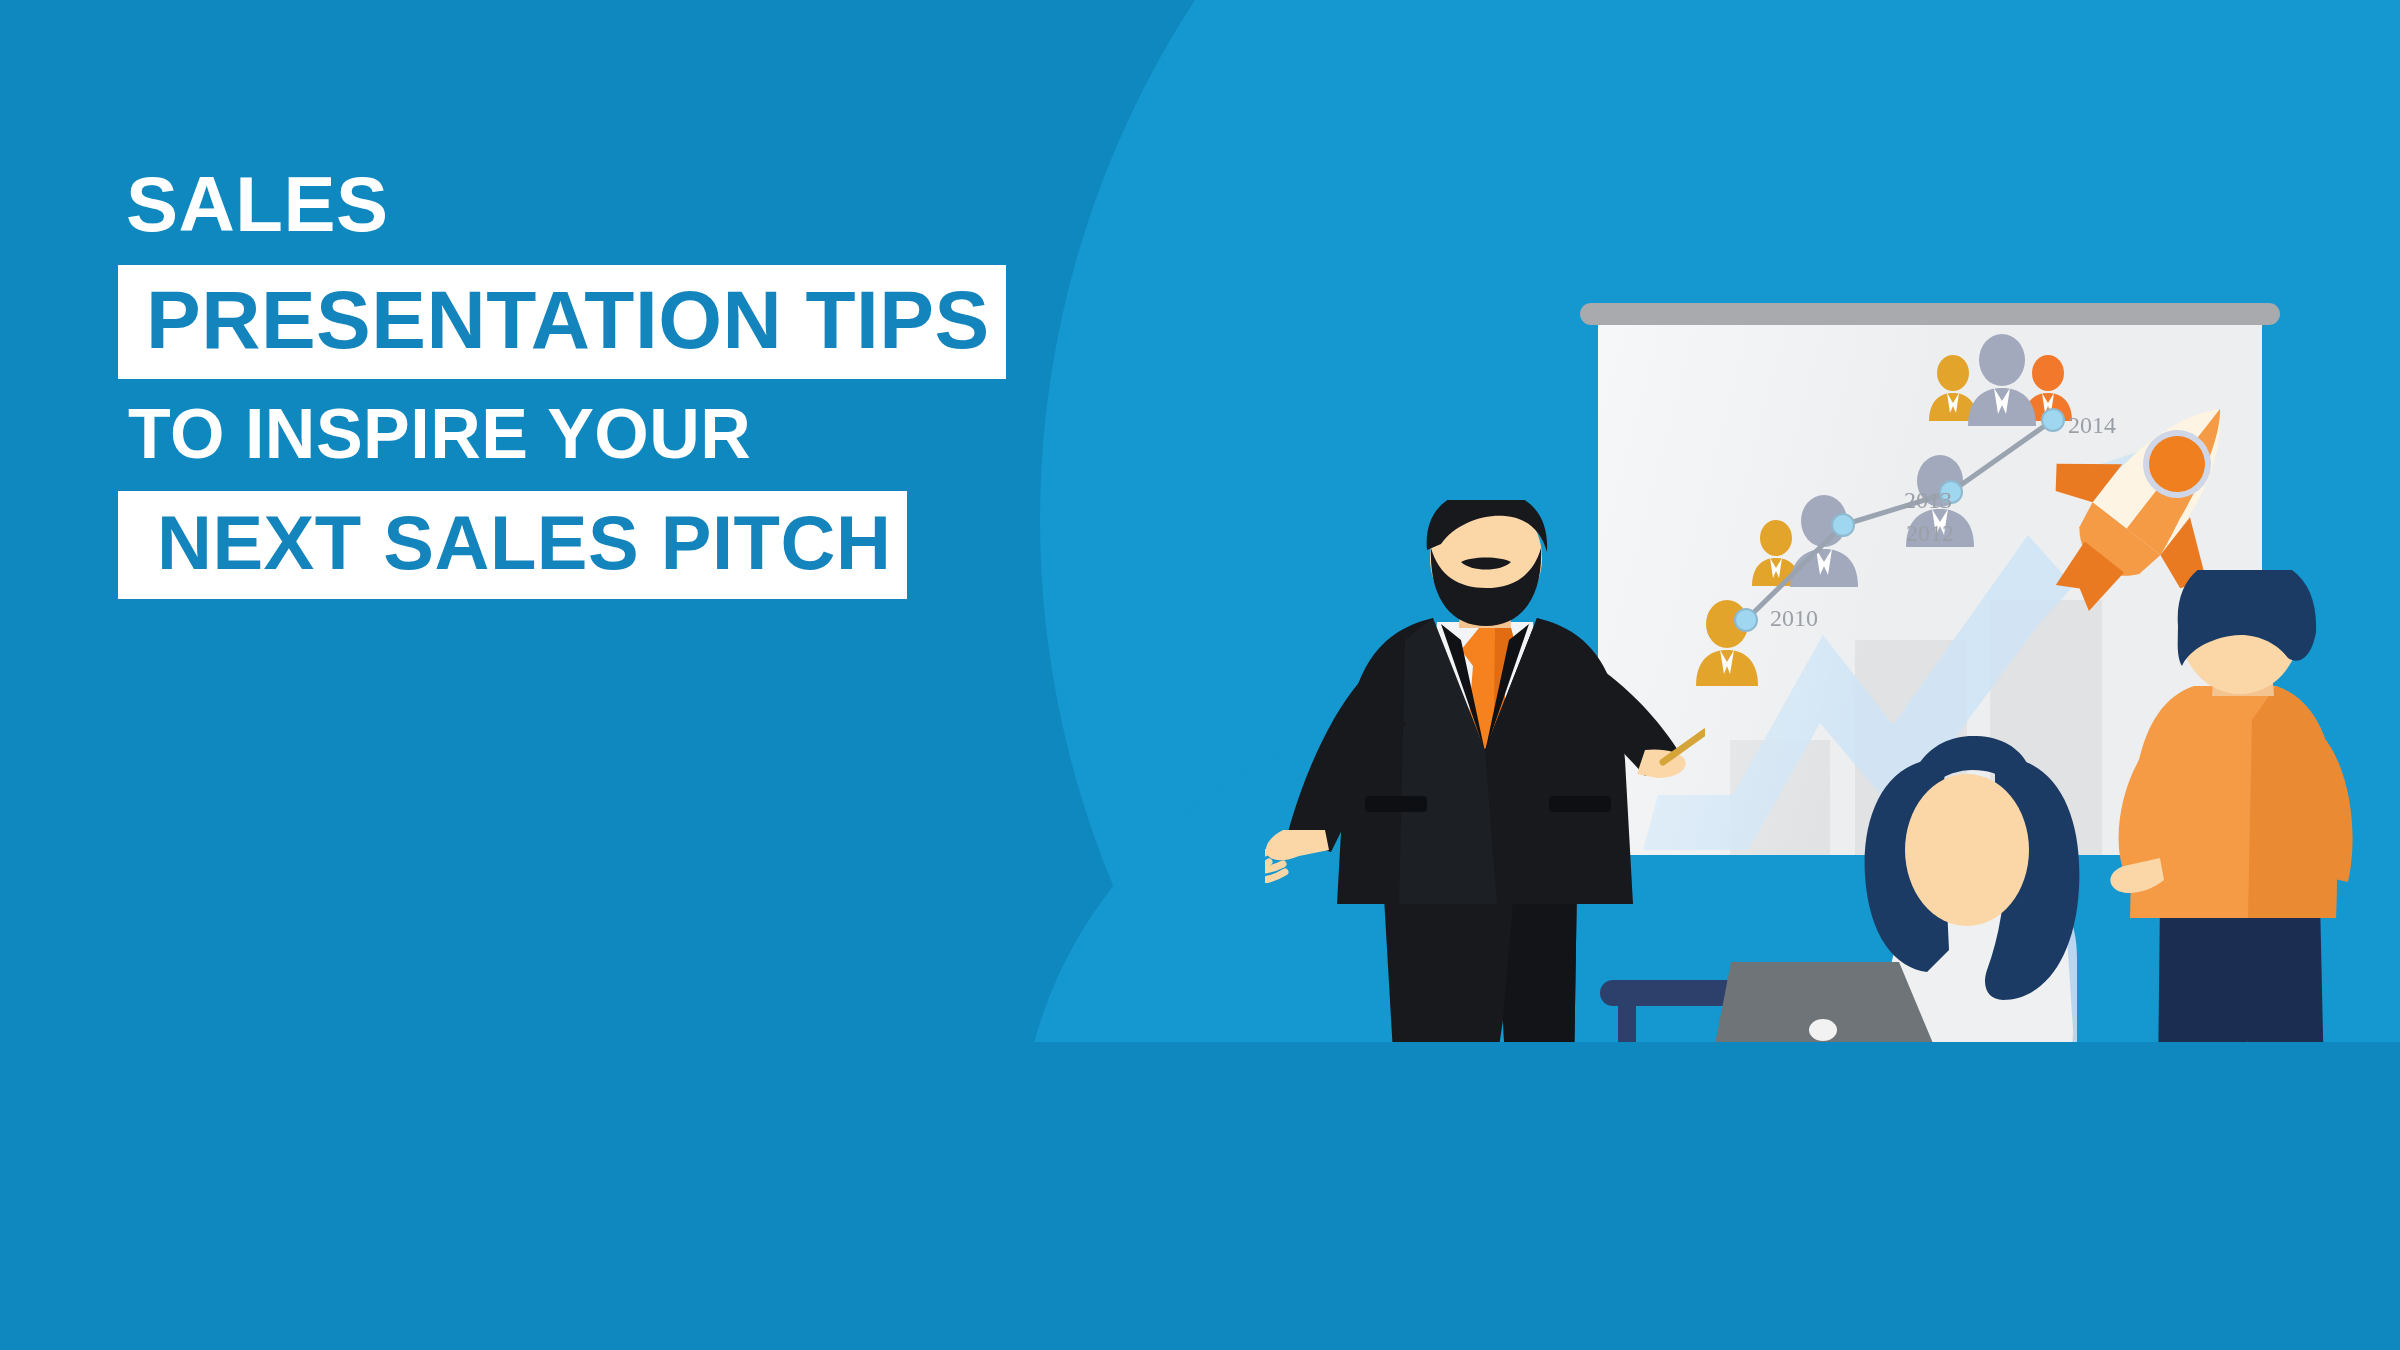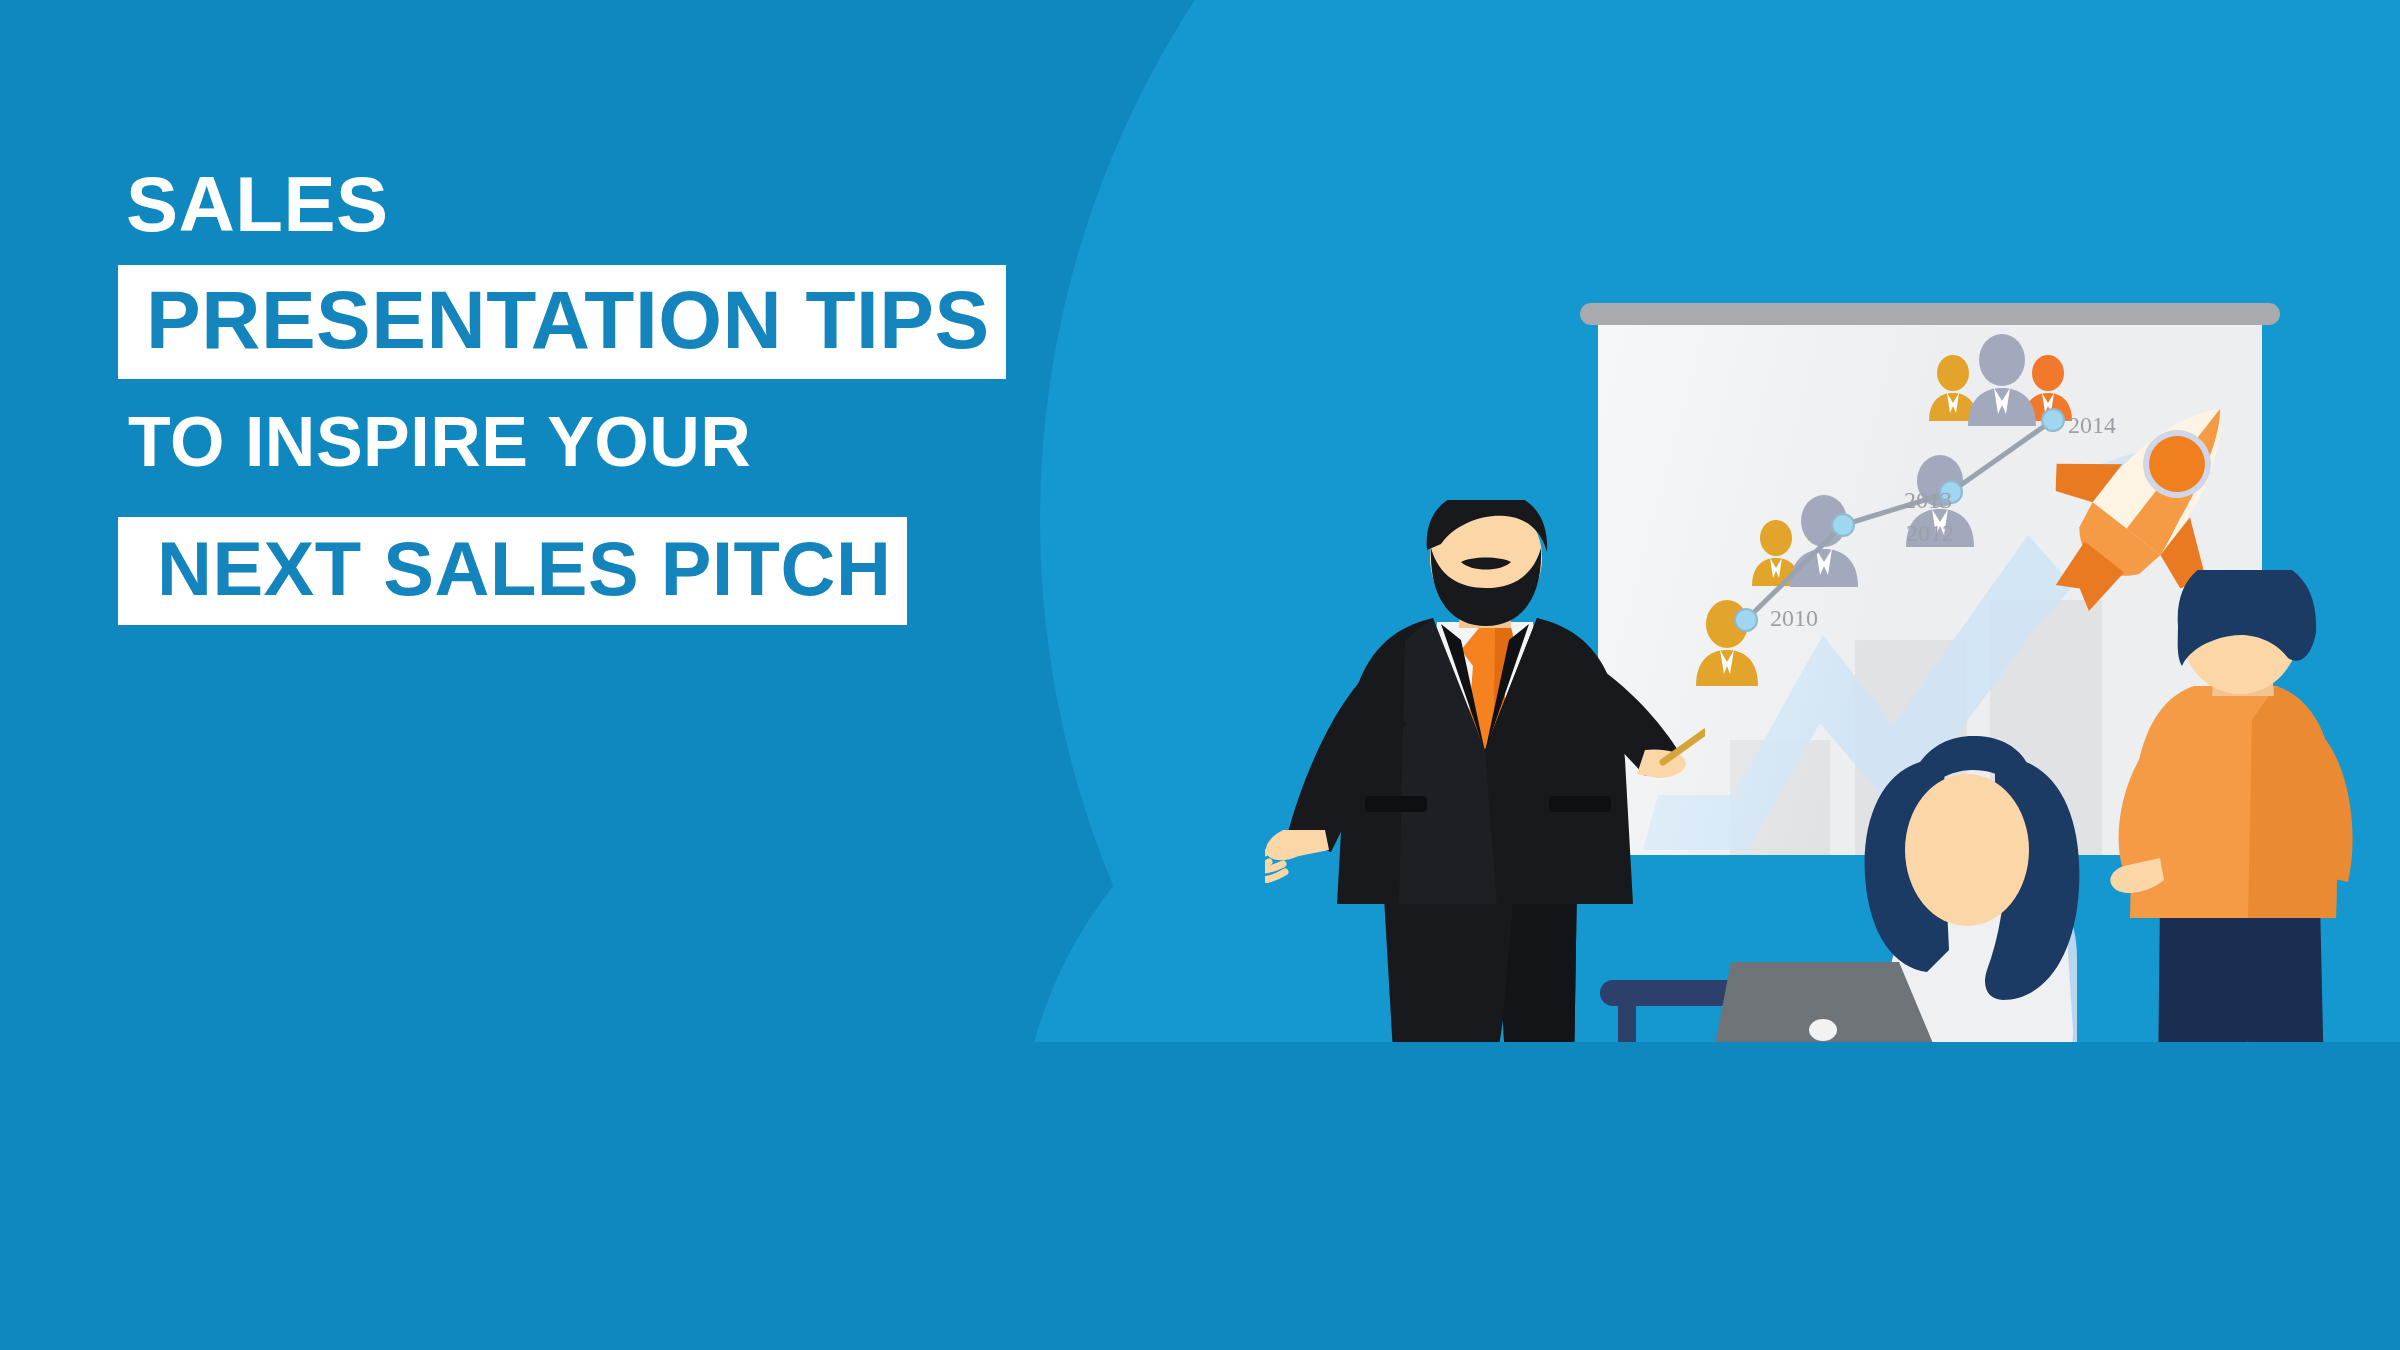--- a/index.html
+++ b/index.html
@@ -40,24 +40,24 @@
 
   
   .titlewrap{position:absolute;left:118px;top:165px;width:1000px;}
   .tline{font-weight:700;letter-spacing:0.5px;line-height:1;}
   .t1{
     color:#ffffff;font-size:78px;padding:0 0 0 8px;margin-bottom:22px;
     font-stretch:condensed;
   }
   .t2{
     background:#ffffff;color:#1484bd;font-size:82px;
-    display:inline-block;padding:14px 16px 18px 28px;margin-bottom:28px;
+    display:inline-block;padding:14px 16px 18px 28px;margin-bottom:20px;
   }
   .t3{
-    color:#ffffff;font-size:70px;padding:0 0 0 10px;margin-bottom:40px;
+    color:#ffffff;font-size:70px;padding:0 0 0 10px;margin-bottom:22px;
   }
   .t4{
     background:#ffffff;color:#1484bd;font-size:76px;
     display:inline-block;padding:14px 16px 18px 39px;
   }
 
   
   .board-bar{
     position:absolute;left:1580px;top:303px;width:700px;height:22px;
     background:#a9aaad;border-radius:11px;

